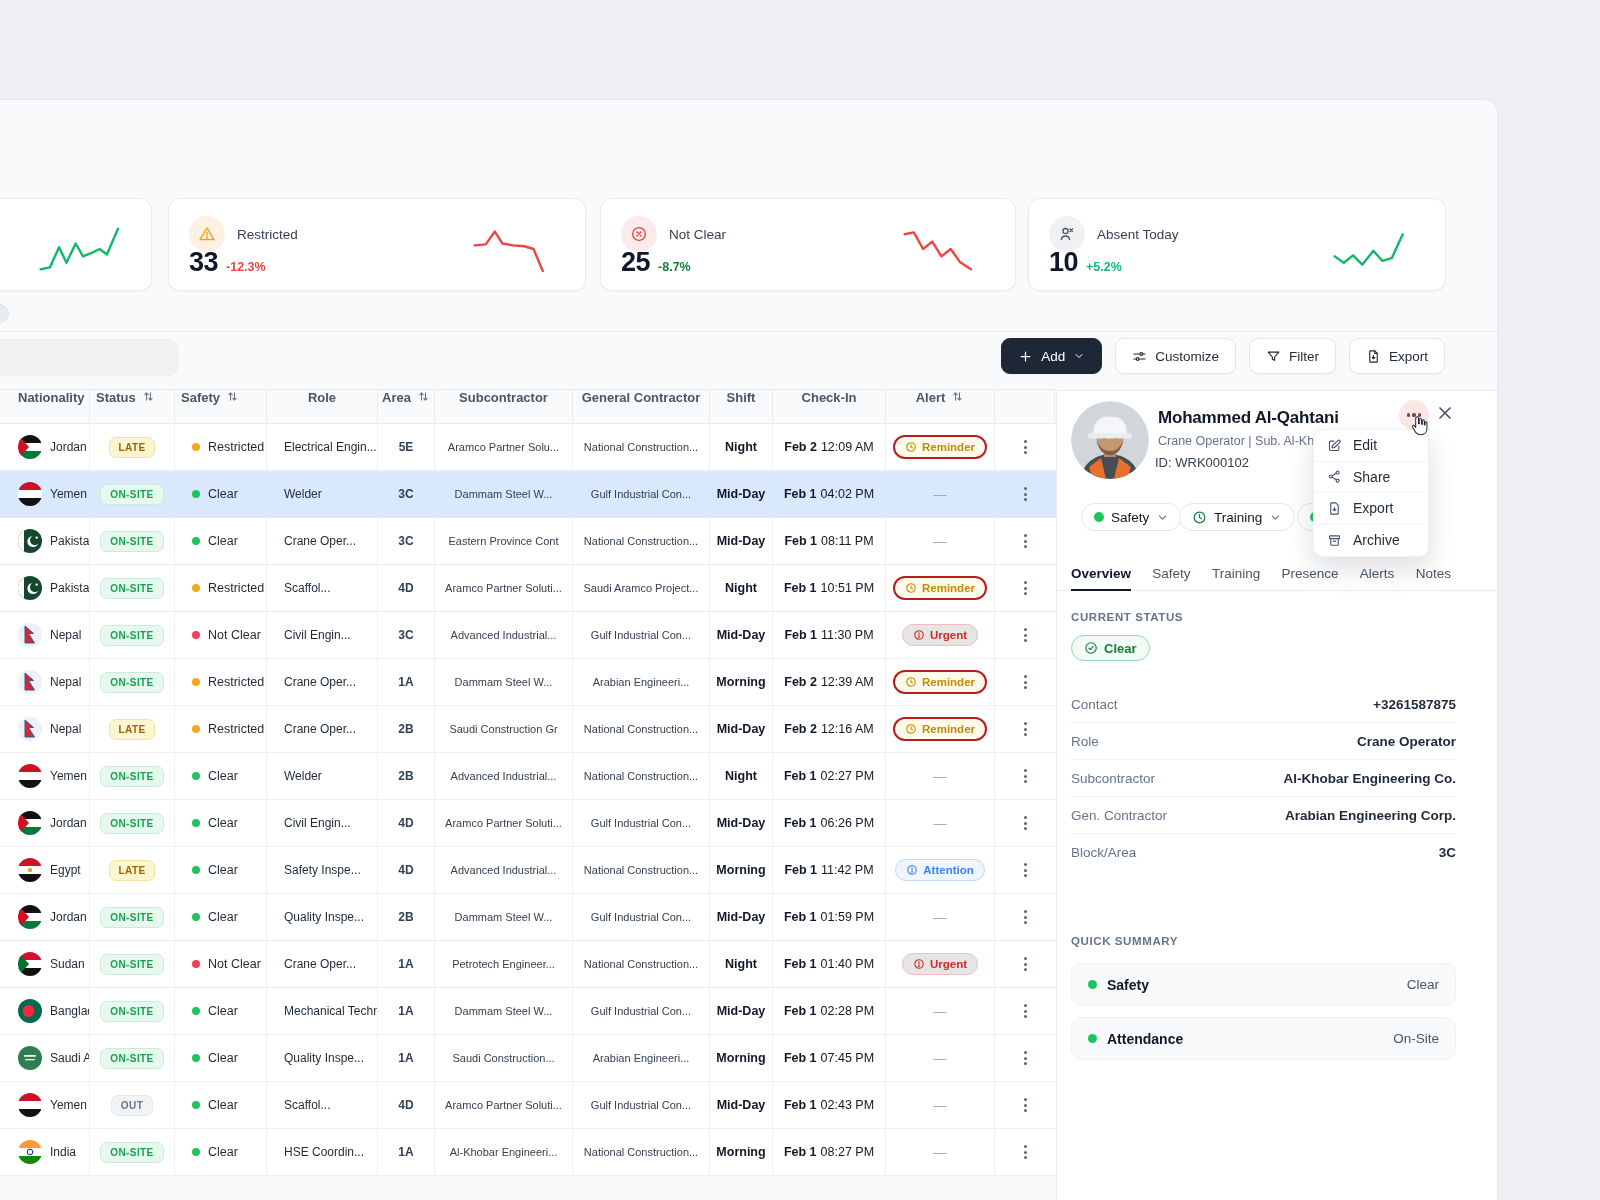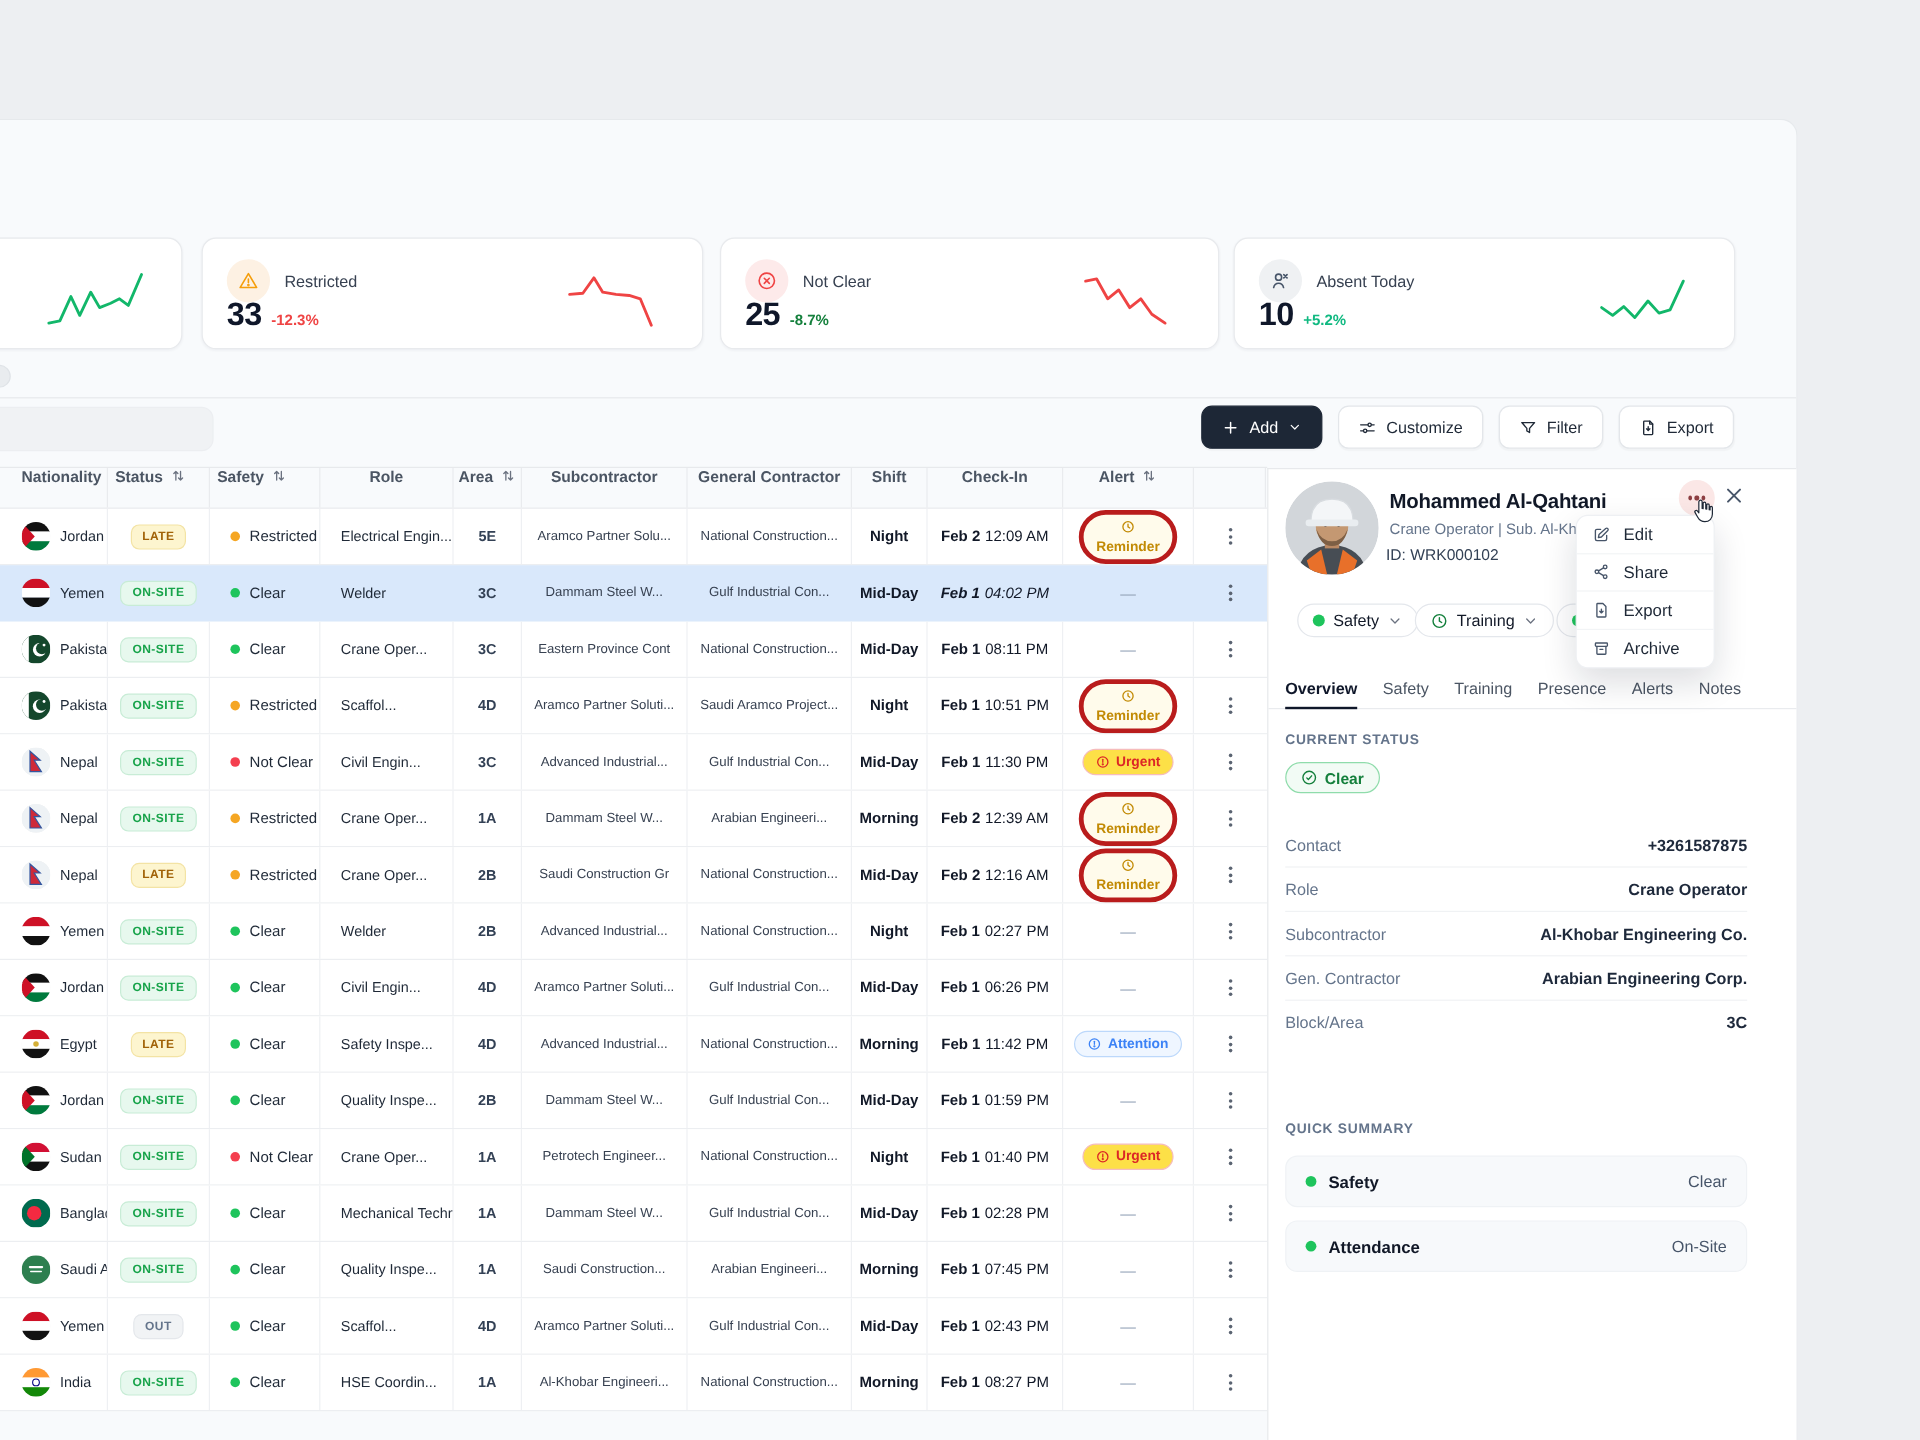--- a/index.html
+++ b/index.html
@@ -53,22 +53,22 @@
   .st-out { background:#f1f3f5; border:1px solid #e4e7eb; color:#64748b; }
   .dot { width:8px; height:8px; border-radius:50%; flex:0 0 8px; margin-right:8px; }
   .area { font-weight:700; color:#334155; }
   .small { font-size:11px; color:#374151; }
   .shift { font-weight:600; font-size:12.5px; color:#111827; }
   .checkin { font-size:12.5px; color:#111827; }
   .checkin b { font-weight:700; margin-right:4px; }
   .badge-alert { display:flex; align-items:center; gap:5px; font-size:11.5px; font-weight:600;
     padding:4px 10px; border-radius:999px; }
   .badge-alert svg { width:12px; height:12px; }
-  .al-reminder { background:#fffbeb; border:4px solid #b91c1c; color:#c28a04;flex-direction:column; }
-  .al-urgent   { background:#fde047; border:1px solid #f5bcbc; color:#dc2626; }
+  .al-reminder { background:#fffbeb; border:2px solid #b91c1c; color:#c28a04; }
+  .al-urgent   { background:#e5e5e5; border:1px solid #f5bcbc; color:#dc2626; }
   .al-attention{ background:#eff6ff; border:1px solid #bcd8fb; color:#3b82f6; }
   .dash { color:#94a3b8; font-size:13px; }
   .kebab { display:flex; flex-direction:column; gap:2.5px; align-items:center; cursor:pointer; padding:6px; }
   .kebab i { width:3px; height:3px; border-radius:50%; background:#5b6472; }
   
   .panel { position:absolute; left:1056px; top:290px; width:442px; height:811px; background:#fff;
     border-left:1px solid #e7e9ec; border-top:1px solid e7e9ec; border-top:1px solid #e7e9ec; }
   .avatar { position:absolute; left:14px; top:10px; width:78px; height:78px; border-radius:50%; overflow:hidden; }
   .p-name { position:absolute; left:101px; top:17px; font-size:17px; font-weight:700; color:#111827; letter-spacing:-.2px; }
   .p-sub  { position:absolute; left:101px; top:43px; font-size:12.5px; color:#64748b; width:250px;
@@ -347,21 +347,21 @@
           </div>
           <div class="td c small" style="width:138px;">
             <span>Dammam Steel W...</span>
           </div>
           <div class="td c small" style="width:137px;">
             <span>Gulf Industrial Con...</span>
           </div>
           <div class="td c shift" style="width:63px;">
             <span>Mid-Day</span>
           </div>
-          <div class="td c checkin" style="width:113px;font-style:italic;">
+          <div class="td c checkin" style="width:113px;">
             <span><b>Feb 1</b>04:02 PM</span>
           </div>
           <div class="td c" style="width:109px;">
             <span class="dash">—</span>
           </div>
           <div class="td c" style="width:60px;border-right:none;">
             <span class="kebab">
               <i></i>
               <i></i>
               <i></i>

